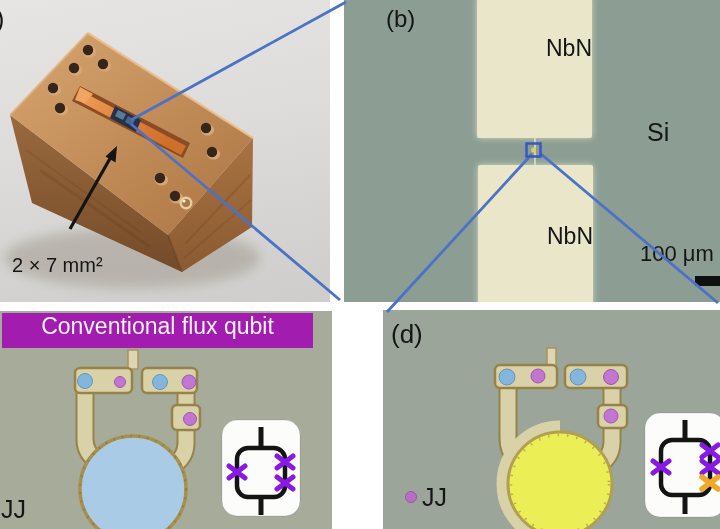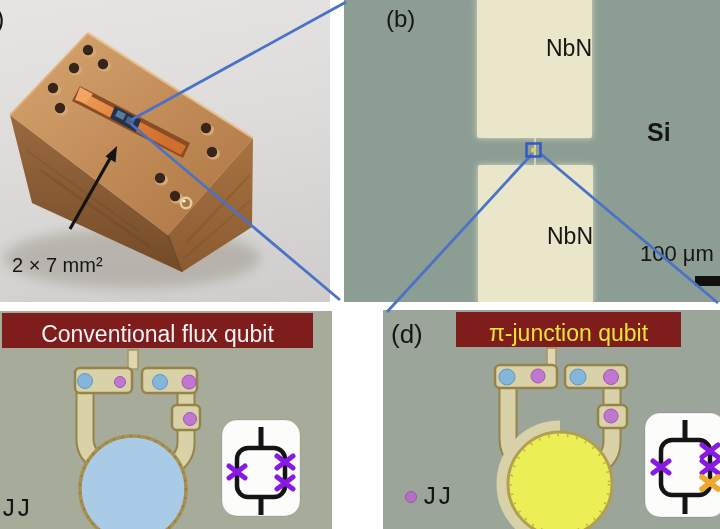--- a/index.html
+++ b/index.html
@@ -18,33 +18,33 @@
   
   .panel-b{left:344px;top:0;width:376px;height:302px;background:#8c9e94;}
   .nbn-rect{position:absolute;background:#e9e6c9;box-shadow:0 0 6px rgba(233,230,201,.8);border-radius:2px;}
   .nbn-top{left:133px;top:-4px;width:115px;height:142px;}
   .nbn-bottom{left:134px;top:165px;width:115px;height:141px;}
   .constriction{left:190px;top:138px;width:2px;height:27px;background:rgba(228,224,195,.75);}
   .b-label{left:42px;top:5px;font-size:24px;}
   .nbn-label{width:115px;text-align:right;font-size:23px;}
   .nbn-label.t{left:133px;top:35px;}
   .nbn-label.b{left:134px;top:223px;}
-  .si-label{left:303px;top:118px;font-size:25px;font-weight:bold;}
+  .si-label{left:303px;top:118px;font-size:25px;}
   .scale-label{left:296px;top:241px;font-size:22px;white-space:nowrap;}
   .scale-bar{left:351px;top:276px;width:28px;height:10px;background:#101010;}
   
   .panel-c{left:0;top:311px;width:332px;height:218px;background:#a6ab9a;}
   .panel-d{left:383px;top:310px;width:337px;height:219px;background:#9ba59a;}
-  .banner{position:absolute;background:#7f1d1d;display:flex;align-items:flex-end;justify-content:center;}
+  .banner{position:absolute;background:#a21caf;display:flex;align-items:flex-start;justify-content:center;}
   .banner-c{left:2px;top:2px;width:311px;height:35px;}
   .banner-c span{color:#f2f2f2;font-size:23px;}
   .banner-d{left:73px;top:2px;width:225px;height:35px;}
   .banner-d span{color:#e8e438;font-size:23px;}
   .d-label{left:8px;top:9px;font-size:26px;}
-  .jj-text{font-size:25px;font-family:Liberation Mono, monospace;}
+  .jj-text{font-size:25px;}
   .jj-c{left:1px;top:184px;}
   .jj-d{left:39px;top:173px;}
   svg{display:block;}
   .layer{position:absolute;left:0;top:0;}
   .overlay{position:absolute;left:0;top:0;z-index:40;pointer-events:none;}
 </style>
 </head>
 <body>
 
 <div class="canvas">
@@ -240,23 +240,20 @@
           <path d="M270,151 L286,163 M270,163 L286,151"></path>
           <path d="M319,135 L335,147 M319,147 L335,135"></path>
           <path d="M319,151 L335,163 M319,163 L335,151"></path>
         </g>
         <g stroke="#f0a82a" stroke-width="5.5" stroke-linecap="round">
           <path d="M319,167 L335,179 M319,179 L335,167"></path>
         </g>
       </g>
     </svg>
     <div class="abs d-label">(d)</div>
-    <div class="banner banner-d">
-      <span>π-junction qubit</span>
-    </div>
     <div class="abs jj-text jj-d">JJ</div>
   </div>
 
   <svg class="overlay" width="720" height="529" viewBox="0 0 720 529">
     <g stroke="#4a72c6" stroke-width="2.8" fill="none">
       <path d="M131,120 L346,2"></path>
       <path d="M131,124 L340,300"></path>
       <path d="M532,154 L387,312"></path>
       <path d="M541,154 L718,303"></path>
     </g>

